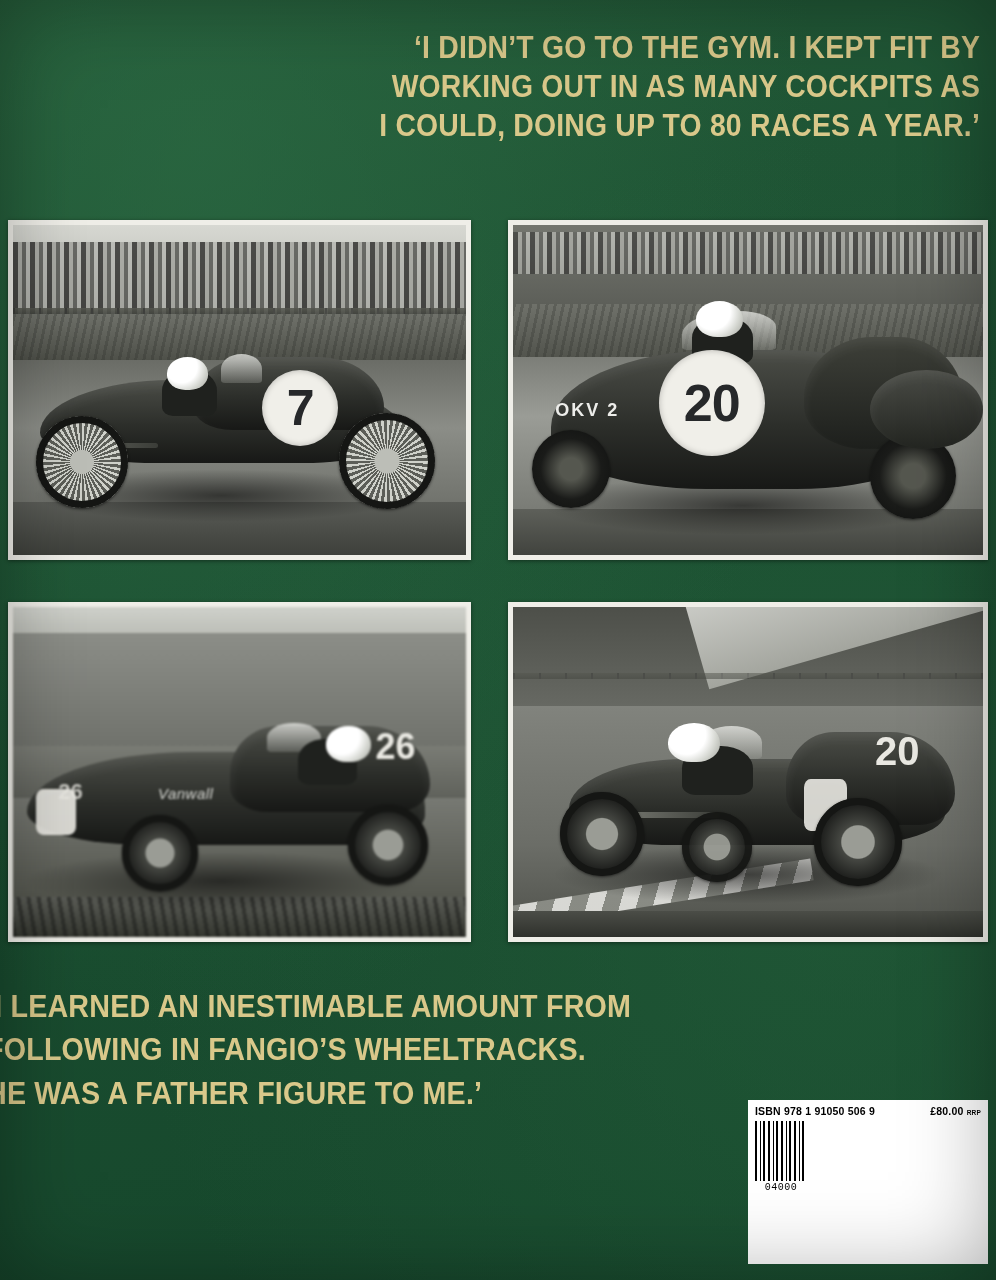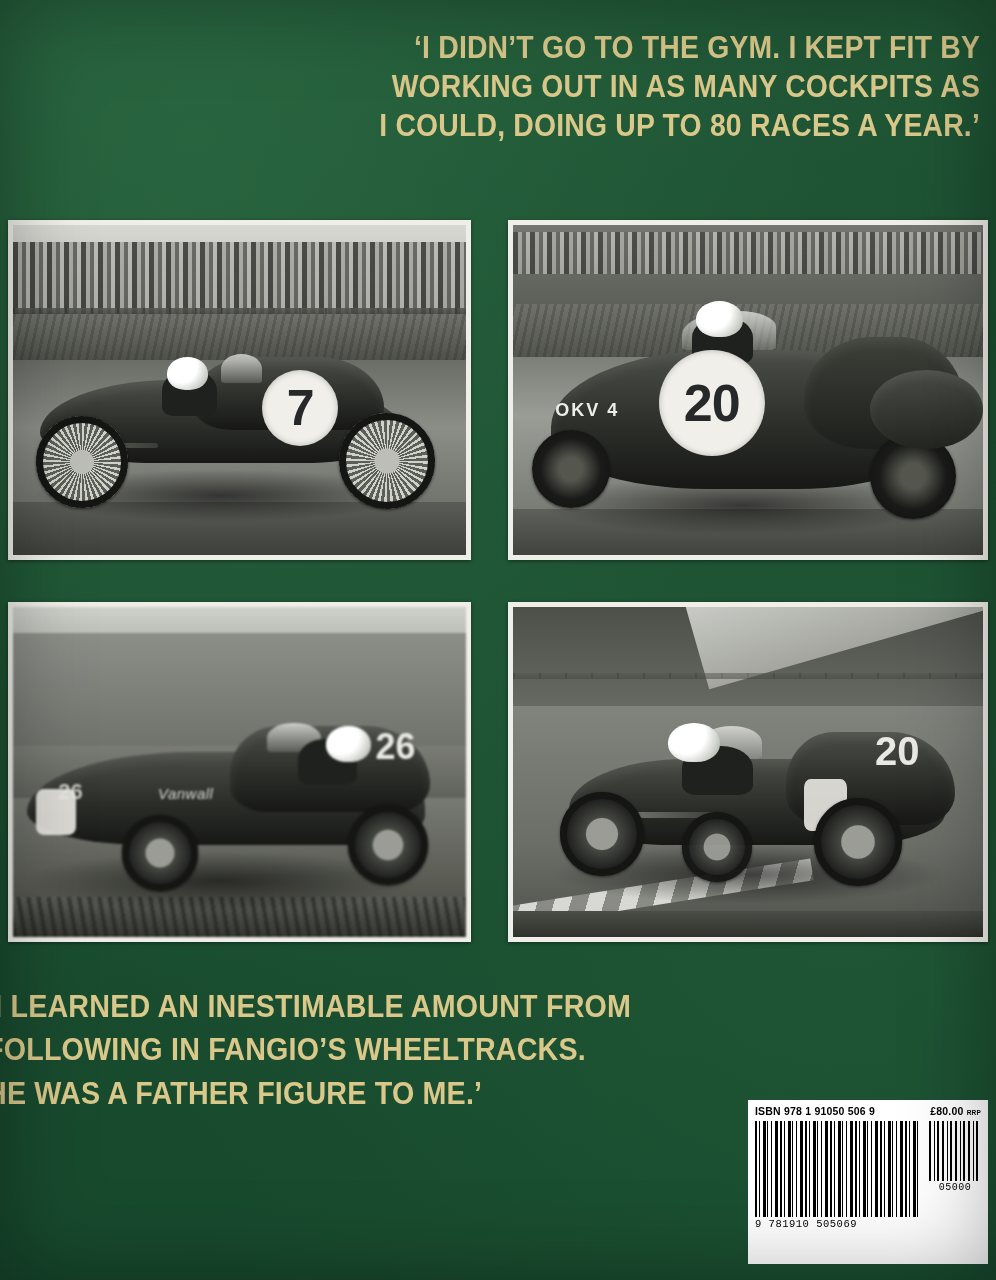--- a/index.html
+++ b/index.html
@@ -313,21 +313,21 @@
       <div class="car-body round" style="left:8%; top:38%; width:84%; height:42%;"></div>
       <div class="car-body round" style="left:62%; top:34%; width:34%; height:34%; background:linear-gradient(180deg,#3e4039,#1d1f1c);"></div>
       <div class="windscreen" style="left:36%; top:26%; width:20%; height:12%; border-radius:60% 40% 6% 6%;"></div>
       <div class="driver" style="left:38%; top:28%; width:13%; height:14%;"></div>
       <div class="helmet" style="left:39%; top:23%; width:10%; height:11%;"></div>
 
       <div class="roundel" style="left:31%; top:38%; width:106px; height:106px; font-size:52px;">
         <span>20</span>
       </div>
       <div class="plate" style="left:9%; top:53%;">
-        <span>OKV 4</span>
+        <span>OKV 2</span>
       </div>
       <div class="wheel" style="left:4%; top:62%; width:78px; height:78px; background:radial-gradient(circle,#55574f 0 20%,#1a1b19 55%,#0e0f0e 100%);"></div>
       <div class="wheel" style="left:76%; top:63%; width:86px; height:86px; background:radial-gradient(circle,#55574f 0 20%,#1a1b19 55%,#0e0f0e 100%);"></div>
       <div class="car-body" style="left:76%; top:44%; width:24%; height:24%; border-radius:50%; background:linear-gradient(180deg,#4a4c46,#232521);"></div>
     </div>
   </div>
 
   <div class="photo" id="photo-3">
     <div class="inner blur-soft">
       <div class="sky" style="height:10%; background:linear-gradient(180deg,#cfd1cb,#b8bab3);"></div>
@@ -405,25 +405,21 @@
 
   <div id="isbn-block">
     <div id="isbn-row">
       <span>ISBN 978 1 91050 506 9</span>
       <span id="isbn-price">
         <span>£80.00</span>
         <span class="rrp">RRP</span>
       </span>
     </div>
     <div id="barcode-wrap">
-      <div id="barcode-main">
-        <div class="bars"></div>
-        <div class="barcode-digits" id="main-digits">9 781910 505069</div>
-      </div>
       <div id="barcode-addon">
         <div class="bars small"></div>
-        <div class="barcode-digits" id="addon-digits">05000</div>
+        <div class="barcode-digits" id="addon-digits">04000</div>
       </div>
     </div>
   </div>
 
   <div class="edge-vignette"></div>
 </div>
 
 </body></html>

